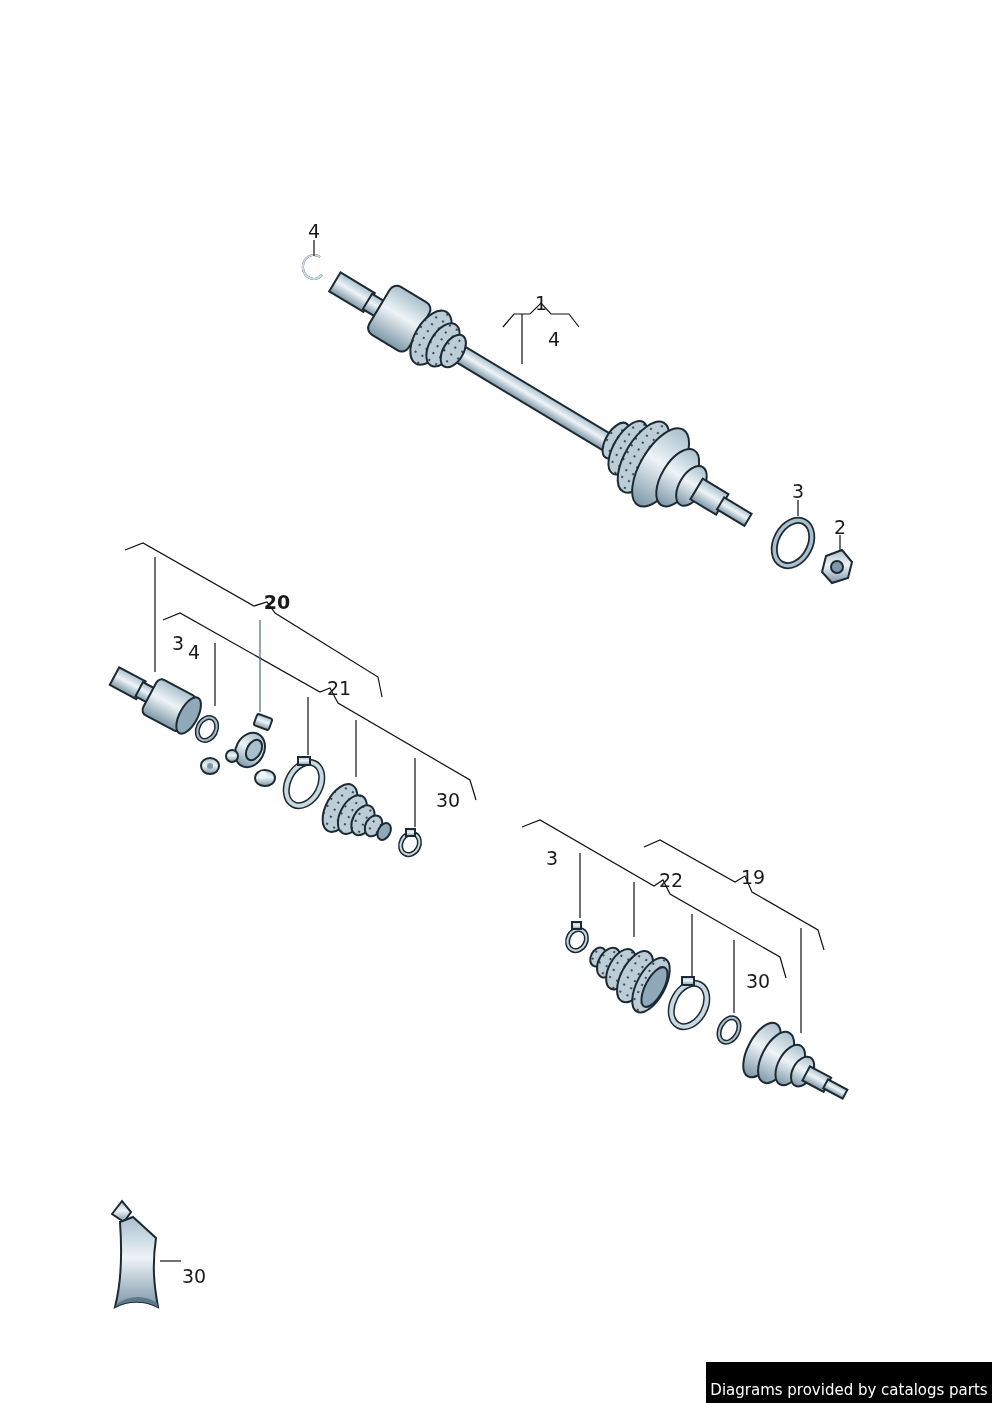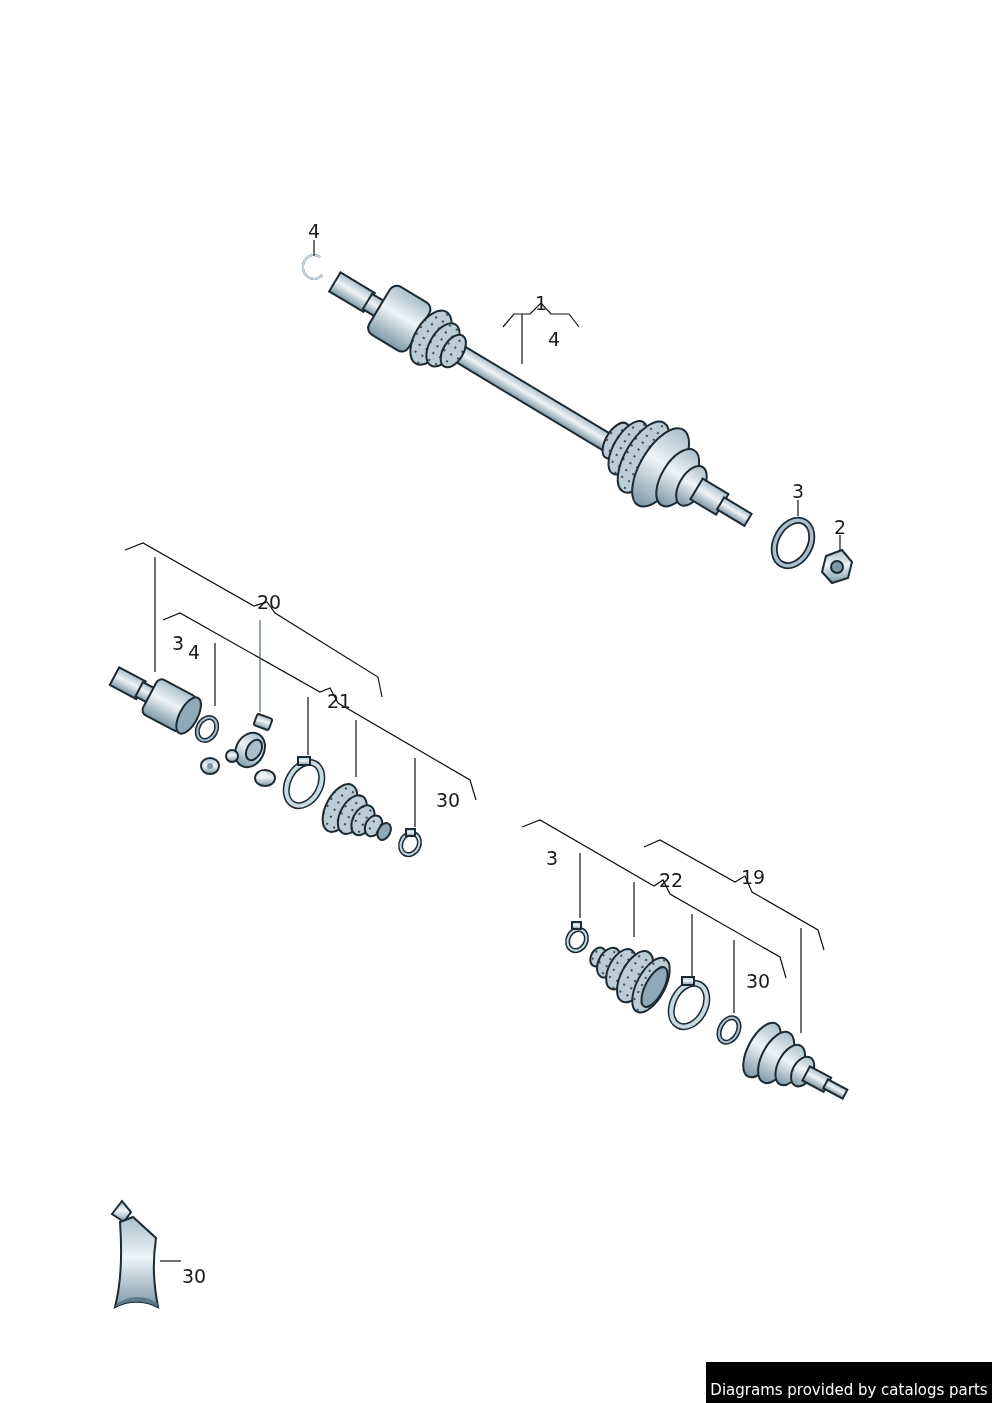--- a/index.html
+++ b/index.html
@@ -202,24 +202,24 @@
     <line class="ln" x1="160" y1="1261" x2="181" y2="1261"></line>
   </g>
 </svg>
 
 <div id="callouts">
     <span class="callout" style="left: 314px; top: 231px;">4</span>
     <span class="callout" style="left: 541px; top: 303px;">1</span>
     <span class="callout" style="left: 554px; top: 339px;">4</span>
     <span class="callout" style="left: 798px; top: 491px;">3</span>
     <span class="callout" style="left: 840px; top: 527px;">2</span>
-    <span class="callout" style="left: 269px; top: 602px;">20</span>
+    <span class="callout" style="left: 277px; top: 602px; font-weight: bold;">20</span>
     <span class="callout" style="left: 178px; top: 643px;">3</span>
     <span class="callout" style="left: 194px; top: 652px;">4</span>
-    <span class="callout" style="left: 339px; top: 688px; margin-top: 13px;">21</span>
+    <span class="callout" style="left: 339px; top: 688px;">21</span>
     <span class="callout" style="left: 448px; top: 800px;">30</span>
     <span class="callout" style="left: 552px; top: 858px;">3</span>
     <span class="callout" style="left: 671px; top: 880px;">22</span>
     <span class="callout" style="left: 753px; top: 877px;">19</span>
     <span class="callout" style="left: 758px; top: 981px;">30</span>
     <span class="callout" style="left: 194px; top: 1276px;">30</span>
   </div>
 
 <div class="credit">
   <span>Diagrams provided by catalogs parts</span>

